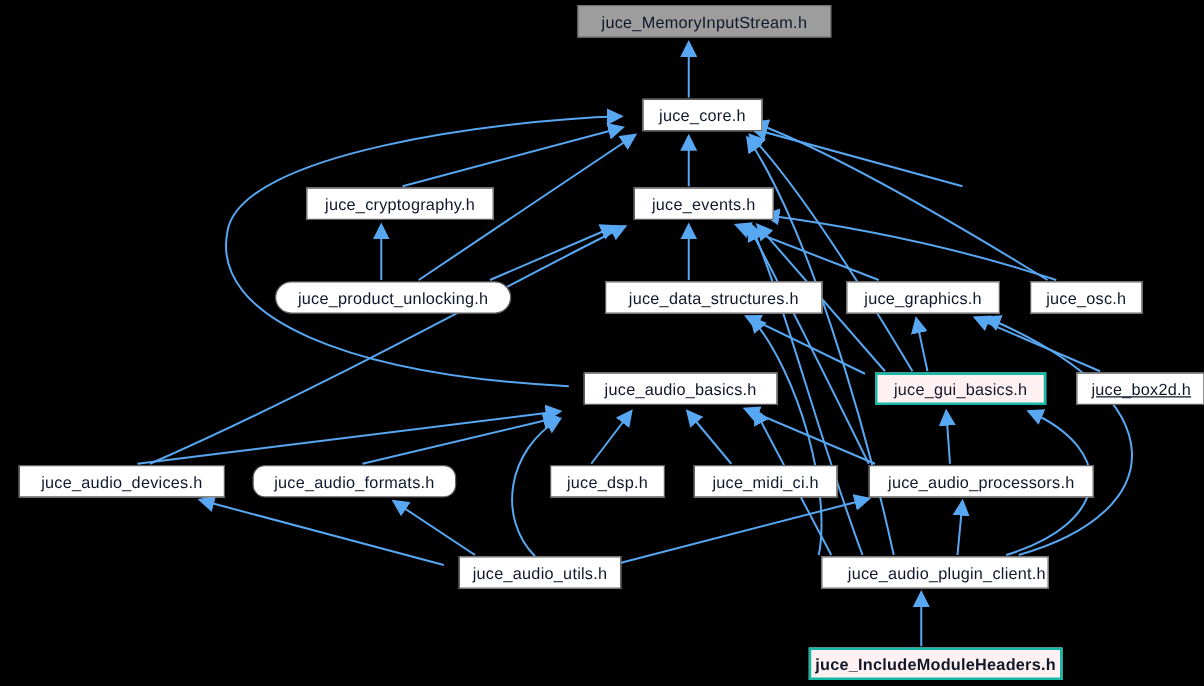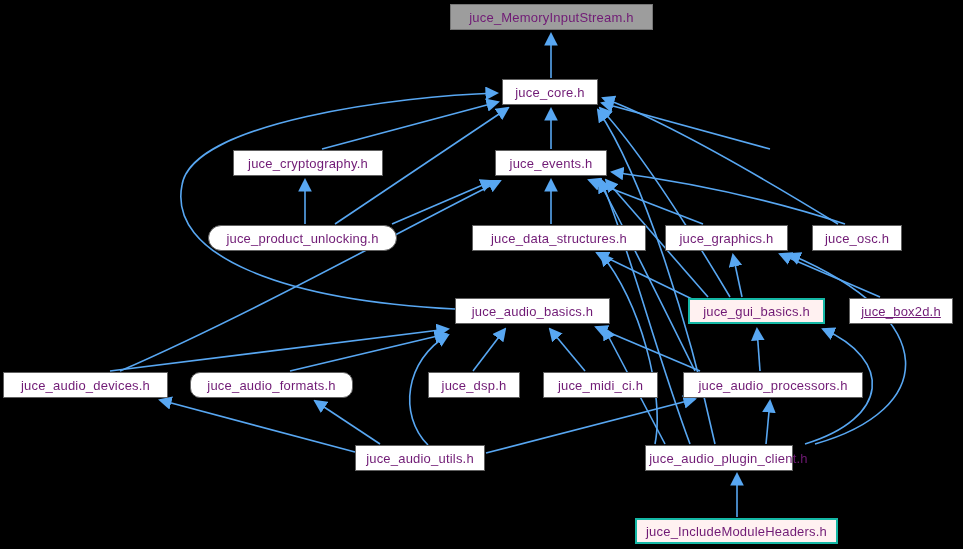--- a/index.html
+++ b/index.html
@@ -10,25 +10,26 @@
     font-family:"Liberation Sans", sans-serif;
     overflow:hidden;
   }
   #edges{position:absolute;left:0;top:0;width:963px;height:549px;}
   .node{
     position:absolute;
     display:flex;align-items:center;justify-content:center;
     box-sizing:border-box;
     background:#fff;
     border:1px solid #606060;
-    color:#701a75;
+    color:#0f172a;
     font-size:13px;
     white-space:nowrap;
     letter-spacing:.2px;
     cursor:pointer;
+    margin-left:12px;
   }
   .node.root{background:#9d9d9d;border-color:#767676;}
   .node.highlight{background:#fff1f1;border:2px solid #14b8a6;}
 </style>
 </head>
 <body>
 
 <div id="graph">
     <svg id="edges" width="963" height="549" viewBox="0 0 963 549">
       <defs>
@@ -84,15 +85,15 @@
     <div class="node normal" style="left: 812px; top: 225px; width: 90px; height: 26px;">juce_osc.h</div>
     <div class="node normal" style="left: 455px; top: 298px; width: 155px; height: 26px;">juce_audio_basics.h</div>
     <div class="node highlight" style="left: 688px; top: 298px; width: 137px; height: 26px;">juce_gui_basics.h</div>
     <div class="node normal" style="left: 849px; top: 298px; width: 104px; height: 26px; text-decoration: underline;">juce_box2d.h</div>
     <div class="node normal" style="left: 3px; top: 372px; width: 165px; height: 26px;">juce_audio_devices.h</div>
     <div class="node normal" style="left: 190px; top: 372px; width: 163px; height: 26px; border-radius: 10px;">juce_audio_formats.h</div>
     <div class="node normal" style="left: 428px; top: 372px; width: 92px; height: 26px;">juce_dsp.h</div>
     <div class="node normal" style="left: 543px; top: 372px; width: 115px; height: 26px;">juce_midi_ci.h</div>
     <div class="node normal" style="left: 683px; top: 372px; width: 180px; height: 26px;">juce_audio_processors.h</div>
     <div class="node normal" style="left: 355px; top: 445px; width: 130px; height: 26px;">juce_audio_utils.h</div>
-    <div class="node normal" style="left: 645px; top: 445px; width: 148px; height: 26px; padding-left: 19px;">juce_audio_plugin_client.h</div>
-    <div class="node highlight" style="left: 635px; top: 518px; width: 203px; height: 26px;">juce_IncludeModuleHeaders.h</div>
+    <div class="node normal" style="left: 645px; top: 445px; width: 182px; height: 26px; padding-left: 19px;">juce_audio_plugin_client.h</div>
+    <div class="node highlight" style="left: 635px; top: 518px; width: 203px; height: 26px; font-weight: bold;">juce_IncludeModuleHeaders.h</div>
   </div>
 
 </body></html>

